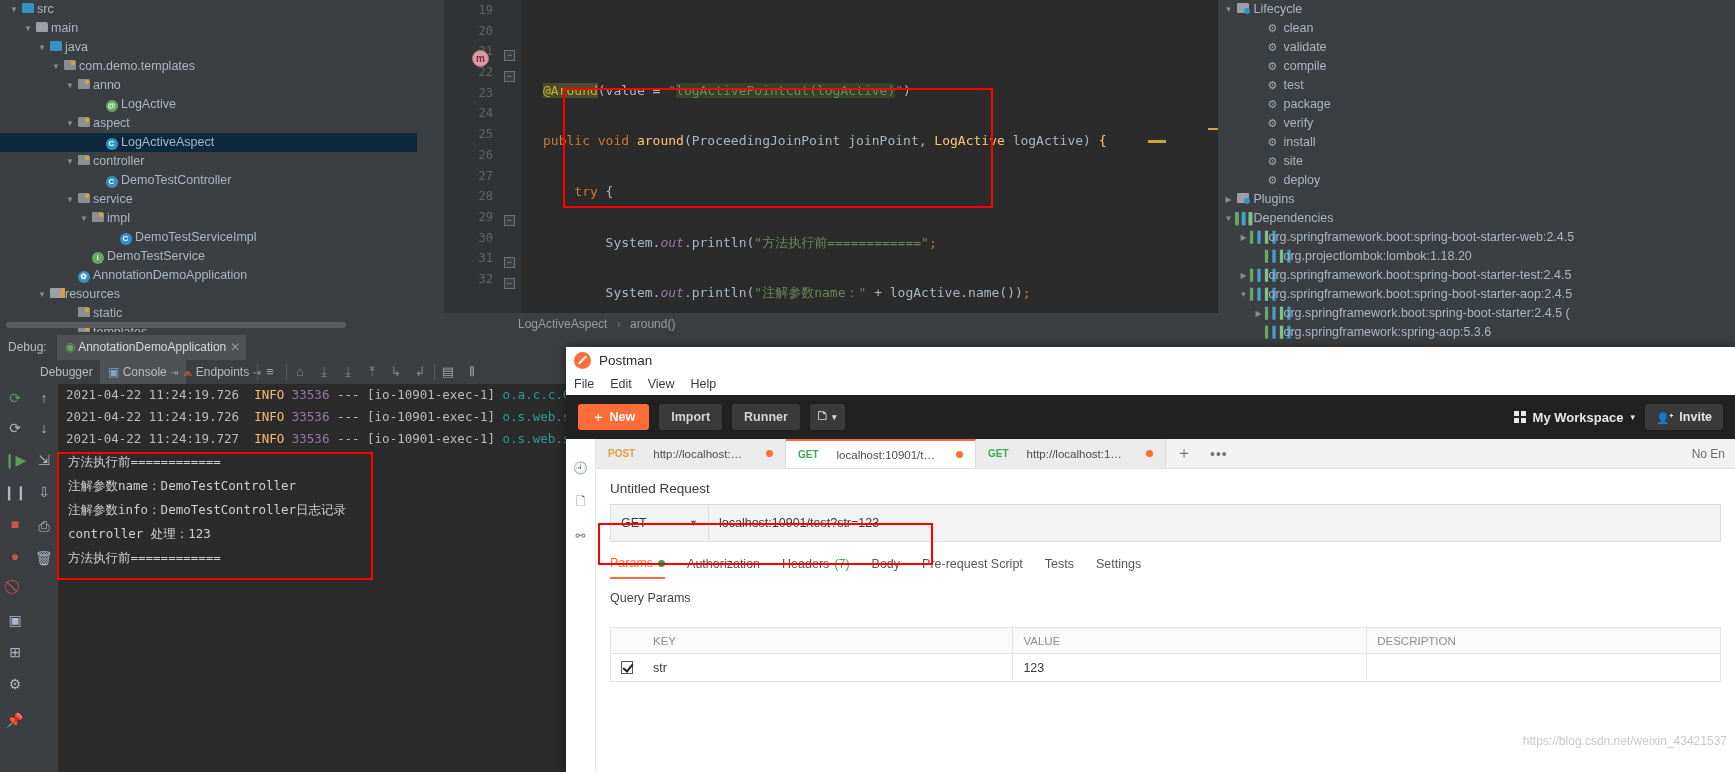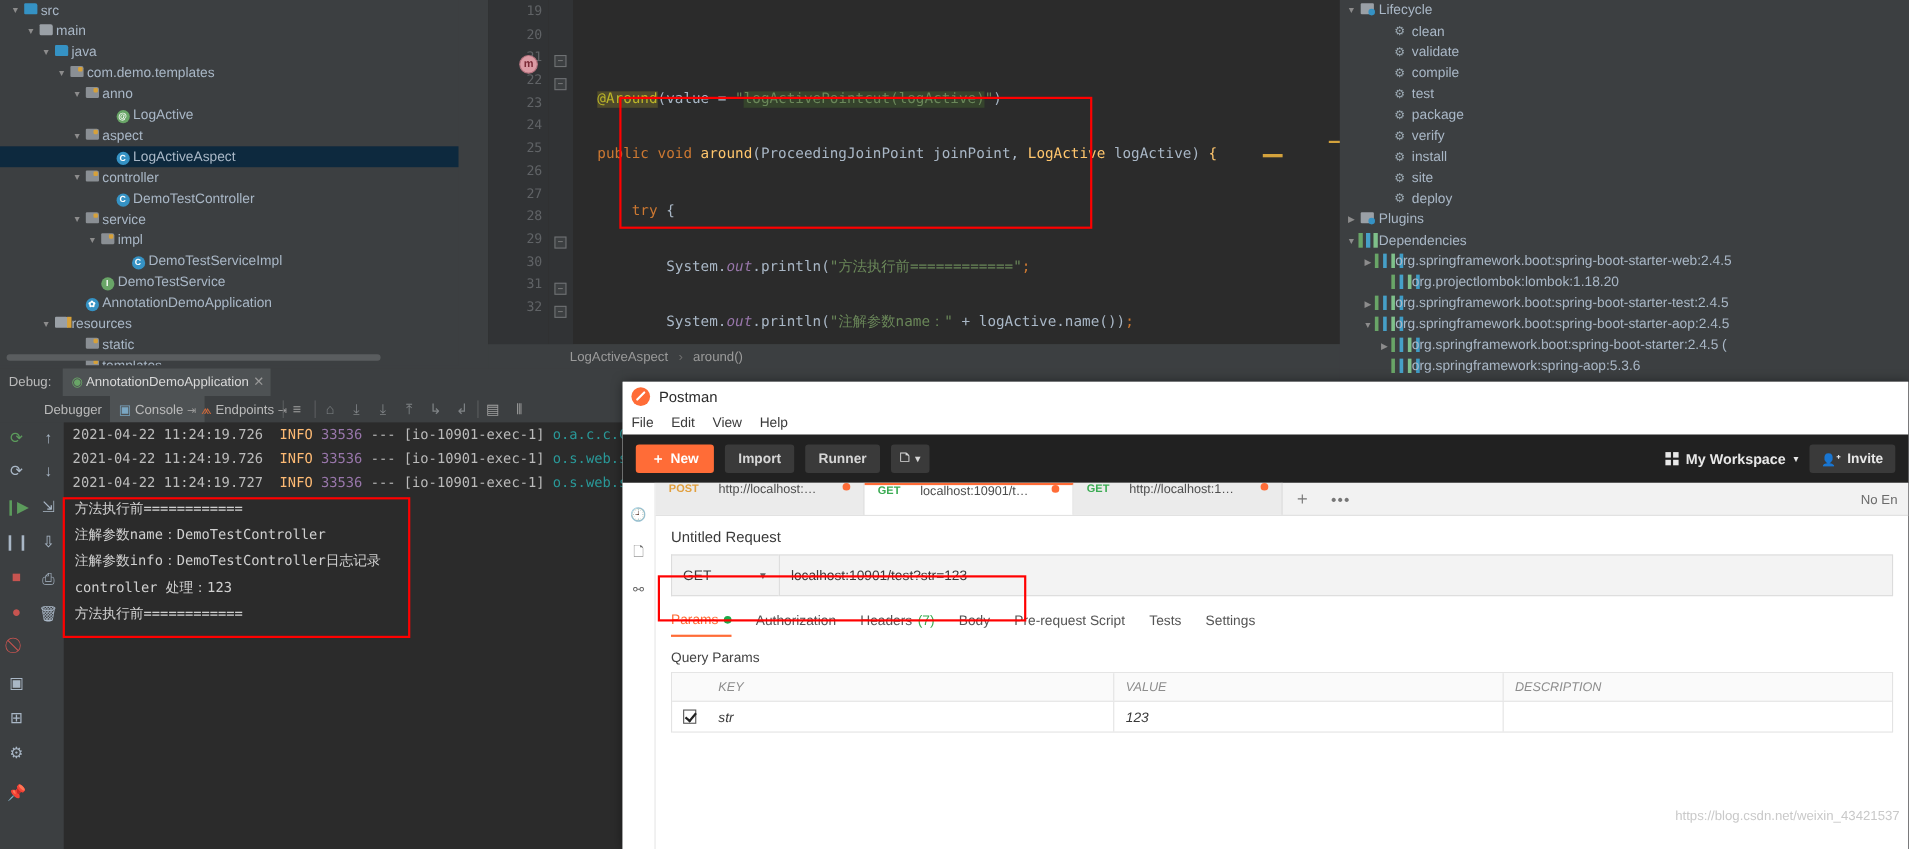--- a/index.html
+++ b/index.html
@@ -201,21 +201,21 @@
     align-items:center; gap:6px; cursor:pointer;
   }
 
   .pm-body { display:flex; height:calc(425px - 26px - 22px - 44px); background:#fff; }
   .pm-sidebar { width:30px; background:#fff; border-right:1px solid #e6e6e6; padding-top:12px; }
   .pm-side-ic { height:34px; display:flex; align-items:center; justify-content:center; color:#6b6b6b; }
   .pm-main { flex:1; min-width:0; display:flex; flex-direction:column; }
 
   .pm-tabs { height:30px; display:flex; align-items:stretch; background:#f2f2f2; border-bottom:1px solid #e0e0e0; }
   .pm-tab {
-    display:flex; gap:18px; padding:0 12px;
+    display:flex; align-items:center; gap:18px; padding:0 12px;
     background:#ebebeb; border-right:1px solid #dcdcdc; font-size:11.5px;
     color:#4d4d4d; max-width:190px; white-space:nowrap; cursor:pointer; position:relative;
   }
   .pm-tab.active { background:#fff; border-top:2px solid #ff6c37; }
   .pm-tab .meth { font-weight:bold; font-size:10px; }
   .m-post { color:#e2a03f; }
   .m-get  { color:#3bab53; }
   .pm-tab .url { overflow:hidden; text-overflow:ellipsis; }
   .dot { width:7px; height:7px; border-radius:50%; background:#ff6c37; flex:none; }
   .pm-tab-add { display:flex; align-items:center; padding:0 10px; color:#777; font-size:16px; cursor:pointer; }
@@ -236,21 +236,21 @@
   }
 
   .pm-reqtabs { display:flex; gap:22px; padding:14px 14px 0 14px; font-size:12.5px; color:#555; }
   .pm-reqtab { padding-bottom:7px; cursor:pointer; display:flex; align-items:center; gap:5px; white-space:nowrap; }
   .pm-reqtab.active { color:#ff6c37; border-bottom:2px solid #ff6c37; }
   .pm-reqtab .gdot { width:7px; height:7px; border-radius:50%; background:#1bab4a; display:inline-block; }
   .pm-reqtab .cnt { color:#3bab53; }
 
   .pm-qp { padding:12px 14px 6px 14px; font-size:12.5px; color:#444; }
 
-  .pm-table { margin:0 14px; border:1px solid #e3e3e3; border-bottom:none;font-style:italic; }
+  .pm-table { margin:16px 14px; border:1px solid #e3e3e3; border-bottom:none; }
   .pm-thead { display:flex; height:26px; background:#fafafa; border-bottom:1px solid #e3e3e3; font-size:11.5px; color:#8d8d8d; }
   .pm-th { padding:0 10px; line-height:26px; }
   .pm-th.c1 { width:32px; }
   .pm-th.c2 { flex:1.05; }
   .pm-th.c3 { flex:1.0; border-left:1px solid #e3e3e3; }
   .pm-th.c4 { flex:1.0; border-left:1px solid #e3e3e3; }
   .pm-trow { display:flex; height:28px; font-size:12.5px; color:#3a3a3a; border-bottom:1px solid #e3e3e3; }
   .pm-td { padding:0 10px; line-height:28px; }
   .pm-td.c1 { width:32px; display:flex; align-items:center; justify-content:center; }
   .pm-td.c2 { flex:1.05; }

